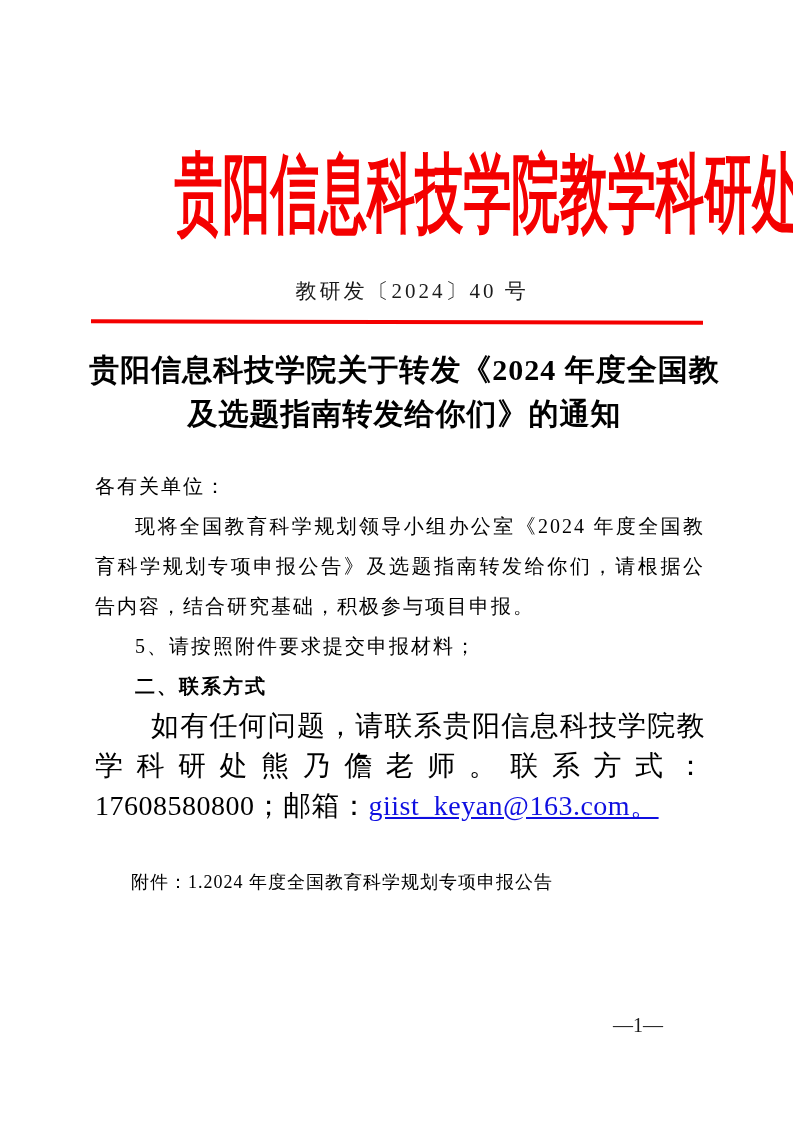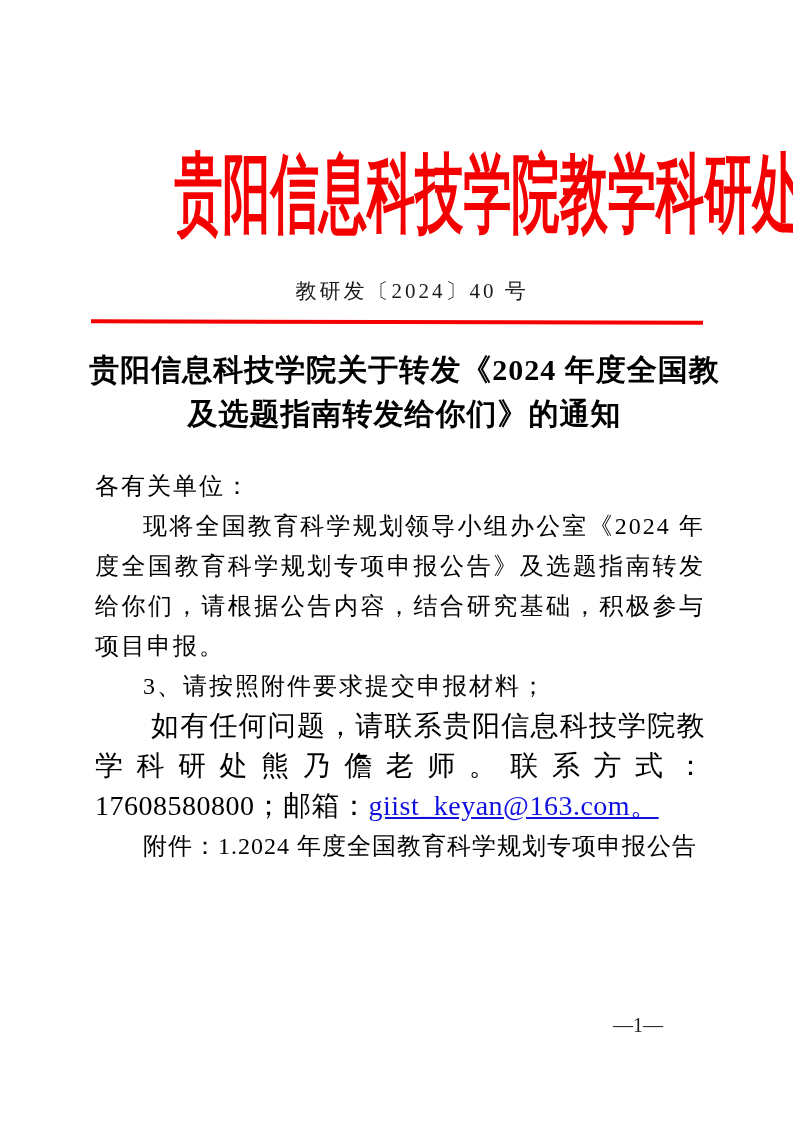--- a/index.html
+++ b/index.html
@@ -48,21 +48,21 @@
     line-height: 44px;
     font-weight: bold;
     letter-spacing: 1px;
   }
   .title .tline { display: block; padding-left: 16px; }
   .body {
     margin: 30px 88px 0 95px;
   }
   .body p {
     margin: 0;
-    font-size: 24px;
+    font-size: 20px;
     line-height: 40px;
     letter-spacing: 2px;
     text-align: justify;
     text-indent: 2em;
   }
   .body p.no-indent { text-indent: 0; }
   .body p.heading {
     font-family: "Liberation Sans", "DejaVu Sans", sans-serif;
     font-weight: 700;
     letter-spacing: 2px;
@@ -70,21 +70,22 @@
   .bold {
     font-family: "Liberation Sans", "DejaVu Sans", sans-serif;
     font-weight: 700;
   }
   .body p.contact { font-size: 28px; letter-spacing: 0.5px; }
   .email {
     color: var(--link_blue, #0000ee);
     text-decoration: underline;
   }
   .body p.attachment {
-    font-size: 24px;
+    margin-top: 36px;
+    font-size: 18px;
     letter-spacing: 1px;
   }
   .footer {
     position: absolute;
     top: 1012px;
     right: 130px;
     font-size: 20px;
     line-height: 26px;
     color: #1a1a1a;
   }
@@ -105,23 +106,24 @@
     <span class="tline">及选题指南转发给你们》的通知</span>
   </h1>
 
   <div class="body">
 
     <p class="no-indent">各有关单位：</p>
 
     <p>现将全国教育科学规划领导小组办公室《2024 年度全国教育科学规划专项申报公告》及选题指南转发给你们，请根据公告内容，结合研究基础，积极参与项目申报。</p>
 
 
-    <p>3、请按照附件要求提交申报材料；</p>
+    <p>5、请按照附件要求提交申报材料；</p>
 
 
+    <p class="heading">二、联系方式</p>
 
     <p class="contact"><span>如有任何问题，请联系贵阳信息科技学院教学科研处熊乃儋老师。联系方式：17608580800；邮箱：</span><a class="email" href="#">giist_keyan@163.com。</a></p>
 
     <p class="attachment">附件：1.2024 年度全国教育科学规划专项申报公告</p>
 
   </div>
 
   <div class="footer">—1—</div>
 
 </div>

